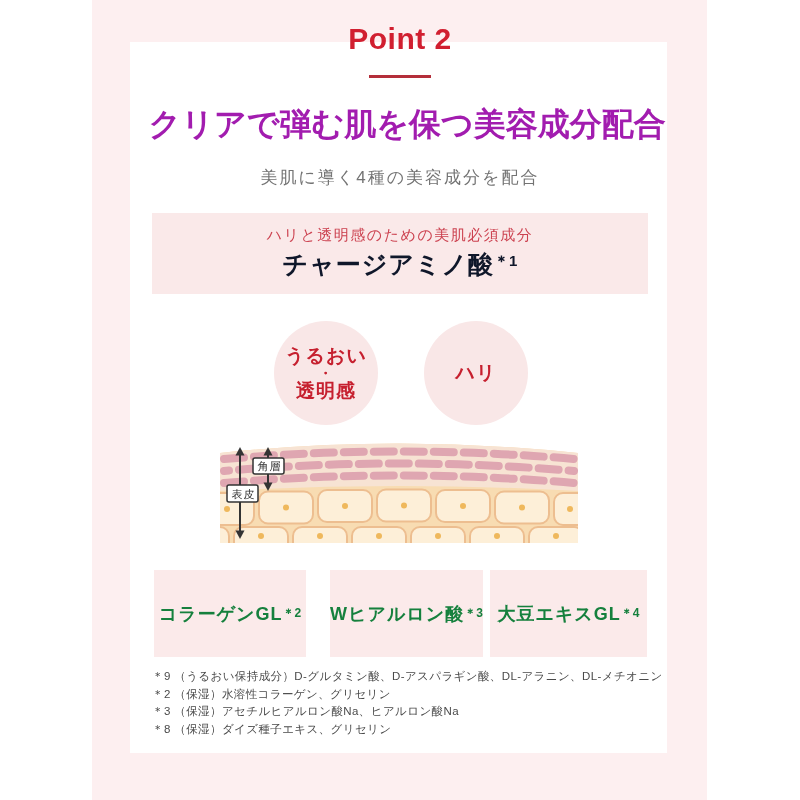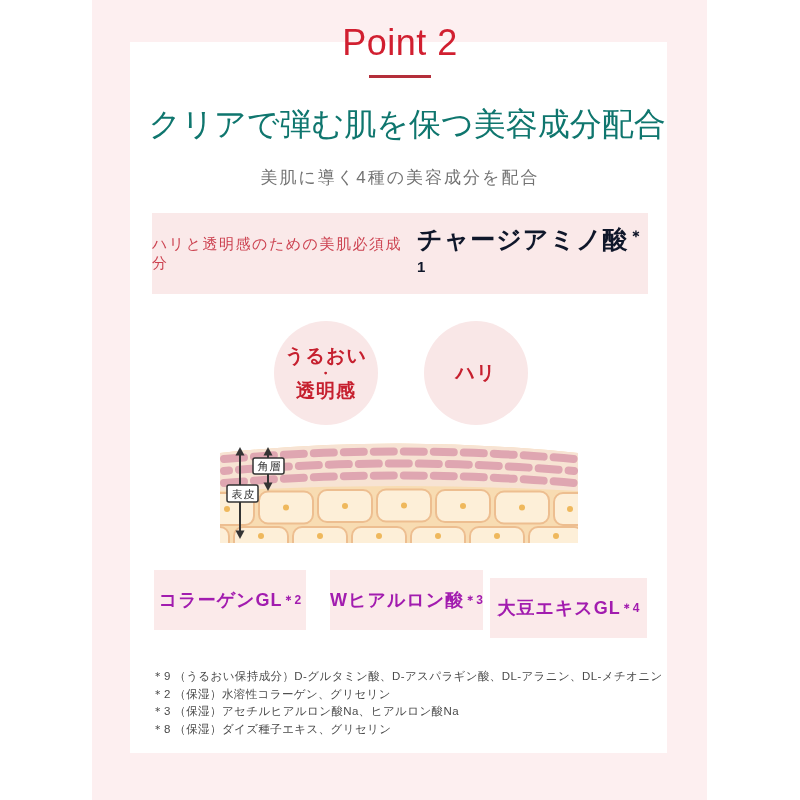--- a/index.html
+++ b/index.html
@@ -20,55 +20,56 @@
   .card {
     position: absolute;
     left: 130px; top: 42px;
     width: 537px; height: 711px;
     background: #ffffff;
   }
   .point-label {
     position: absolute;
     left: 0; right: 0; top: 22px;
     text-align: center;
-    font-size: 36px;
-    font-weight: 400;
+    font-size: 30px;
+    font-weight: 700;
     color: #d11f30;
     letter-spacing: 0.5px;
   }
   .rule {
     position: absolute;
     left: 369px; top: 75px;
     width: 62px; height: 3px;
     background: #b42e3a;
   }
   .page-title {
     position: absolute;
     left: 0; right: 0; top: 103px;
     text-align: center;
     font-size: 32px;
-    font-weight: 400;
-    color: #0f766e;
+    font-weight: 700;
+    color: #a21caf;
     letter-spacing: 0px;
     padding-left: 14px;
   }
   .page-subtitle {
     position: absolute;
     left: 0; right: 0; top: 166px;
     text-align: center;
     font-size: 17px;
     color: #737373;
     letter-spacing: 2px;
   }
   .highlight-box {
     position: absolute;
     left: 152px; top: 213px;
     width: 496px; height: 81px;
     background: #fae9e9;
     display: flex;
+    flex-direction: column;
     align-items: center;
     justify-content: center;
     gap: 3px;
   }
   .highlight-caption {
     font-size: 15px;
     color: #cc4250;
     letter-spacing: 1.5px;
   }
   .highlight-name {
@@ -122,33 +123,33 @@
   .diag-arrowhead { fill: #333333; }
   .diag-text {
     font-size: 11px;
     fill: #333333;
     text-anchor: middle;
     letter-spacing: 1px;
   }
   .ingredient-box {
     position: absolute;
     top: 570px;
-    height: 60px;
+    height: 87px;
     background: #fbeaea;
     display: flex;
     align-items: center;
     justify-content: center;
-    color: #a21caf;
+    color: #15803d;
     font-weight: 700;
     font-size: 18px;
     letter-spacing: 1px;
   }
   .ingredient-1 { left: 154px; width: 152px; }
   .ingredient-2 { left: 322px; width: 153px; margin-left: 8px; }
-  .ingredient-3 { left: 490px; width: 157px; margin-top: 8px; }
+  .ingredient-3 { left: 490px; width: 157px; }
   .ingredient-box .mark {
     font-size: 12px;
     vertical-align: 5px;
     letter-spacing: 0;
   }
   .footnotes {
     position: absolute;
     left: 152px; top: 668px;
     width: 505px;
     font-size: 11.5px;

